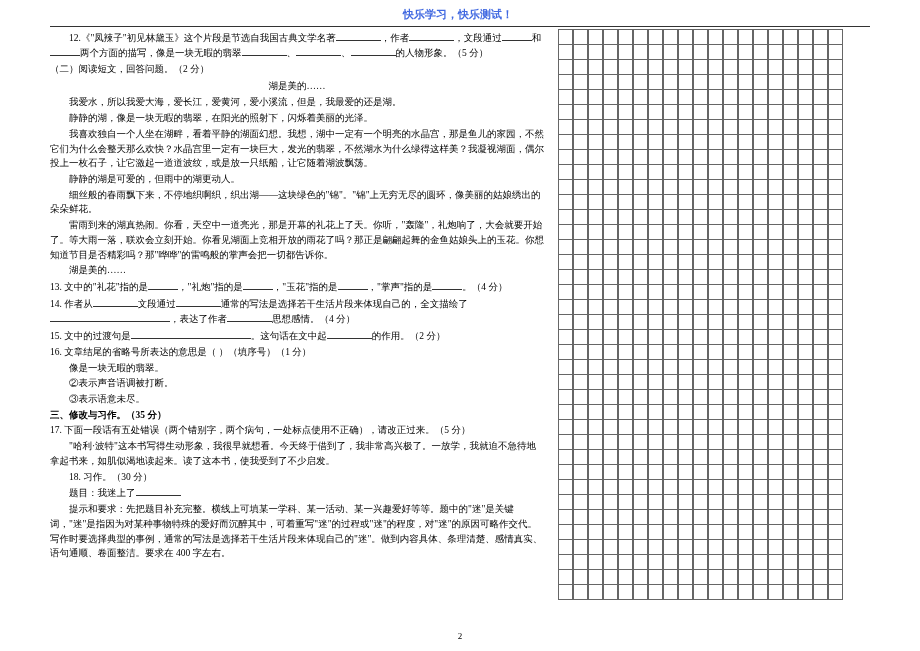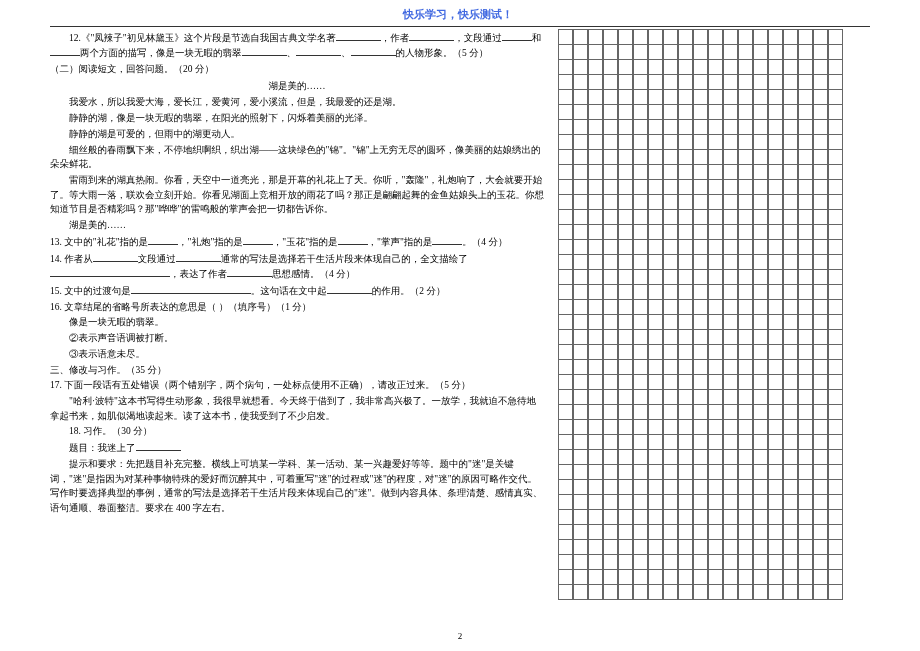--- a/index.html
+++ b/index.html
@@ -32,21 +32,21 @@
       padding-right: 14px;
       font-size: 9.5px;
       line-height: 1.55;
     }
     .right-col {
       width: 300px;
     }
     .para { margin-bottom: 1px; }
     .indent { text-indent: 2em; }
     .italic { }
-    .section-head { font-weight: normal; }
+    .section-head { font-weight: bold; }
     .center-title {
       text-align: center;
       font-weight: normal;
       margin: 2px 0;
     }
     .blank {
       display: inline-block;
       border-bottom: 1px solid #333;
       min-width: 45px;
       height: 11px;
@@ -77,25 +77,26 @@
 <div class="page-title">快乐学习，快乐测试！</div>
 <div class="hr-line"></div>
 
 <div class="content-wrap">
   <div class="left-col">
 
     <div class="para indent">
       <span>12.《"凤辣子"初见林黛玉》这个片段是节选自我国古典文学名著</span><span class="blank"></span><span>，作者</span><span class="blank"></span><span>，文段通过</span><span class="blank blank-sm"></span><span>和</span><span class="blank blank-sm"></span><span>两个方面的描写，像是一块无暇的翡翠</span><span class="blank"></span><span>、</span><span class="blank"></span><span>、</span><span class="blank"></span><span>的人物形象。（5 分）</span>
     </div>
 
-    <div class="para">（二）阅读短文，回答问题。（20 分）</div>
+    <div class="para">（二）阅读短文，回答问题。（2 分）</div>
     <div class="center-title">湖是美的……</div>
 
     <div class="para indent italic">我爱水，所以我爱大海，爱长江，爱黄河，爱小溪流，但是，我最爱的还是湖。</div>
     <div class="para indent italic">静静的湖，像是一块无暇的翡翠，在阳光的照射下，闪烁着美丽的光泽。</div>
+    <div class="para indent italic">我喜欢独自一个人坐在湖畔，看着平静的湖面幻想。我想，湖中一定有一个明亮的水晶宫，那是鱼儿的家园，不然它们为什么会整天那么欢快？水晶宫里一定有一块巨大，发光的翡翠，不然湖水为什么绿得这样美？我凝视湖面，偶尔投上一枚石子，让它激起一道道波纹，或是放一只纸船，让它随着湖波飘荡。</div>
     <div class="para indent italic">静静的湖是可爱的，但雨中的湖更动人。</div>
     <div class="para indent italic">细丝般的春雨飘下来，不停地织啊织，织出湖——这块绿色的"锦"。"锦"上无穷无尽的圆环，像美丽的姑娘绣出的朵朵鲜花。</div>
     <div class="para indent italic">雷雨到来的湖真热闹。你看，天空中一道亮光，那是开幕的礼花上了天。你听，"轰隆"，礼炮响了，大会就要开始了。等大雨一落，联欢会立刻开始。你看见湖面上竞相开放的雨花了吗？那正是翩翩起舞的金鱼姑娘头上的玉花。你想知道节目是否精彩吗？那"哗哗"的雷鸣般的掌声会把一切都告诉你。</div>
     <div class="para indent italic">湖是美的……</div>
 
     <div class="para">
       <span>13. 文中的"礼花"指的是</span><span class="blank blank-sm"></span><span>，"礼炮"指的是</span><span class="blank blank-sm"></span><span>，"玉花"指的是</span><span class="blank blank-sm"></span><span>，"掌声"指的是</span><span class="blank blank-sm"></span><span>。（4 分）</span>
     </div>
 
     <div class="para">

